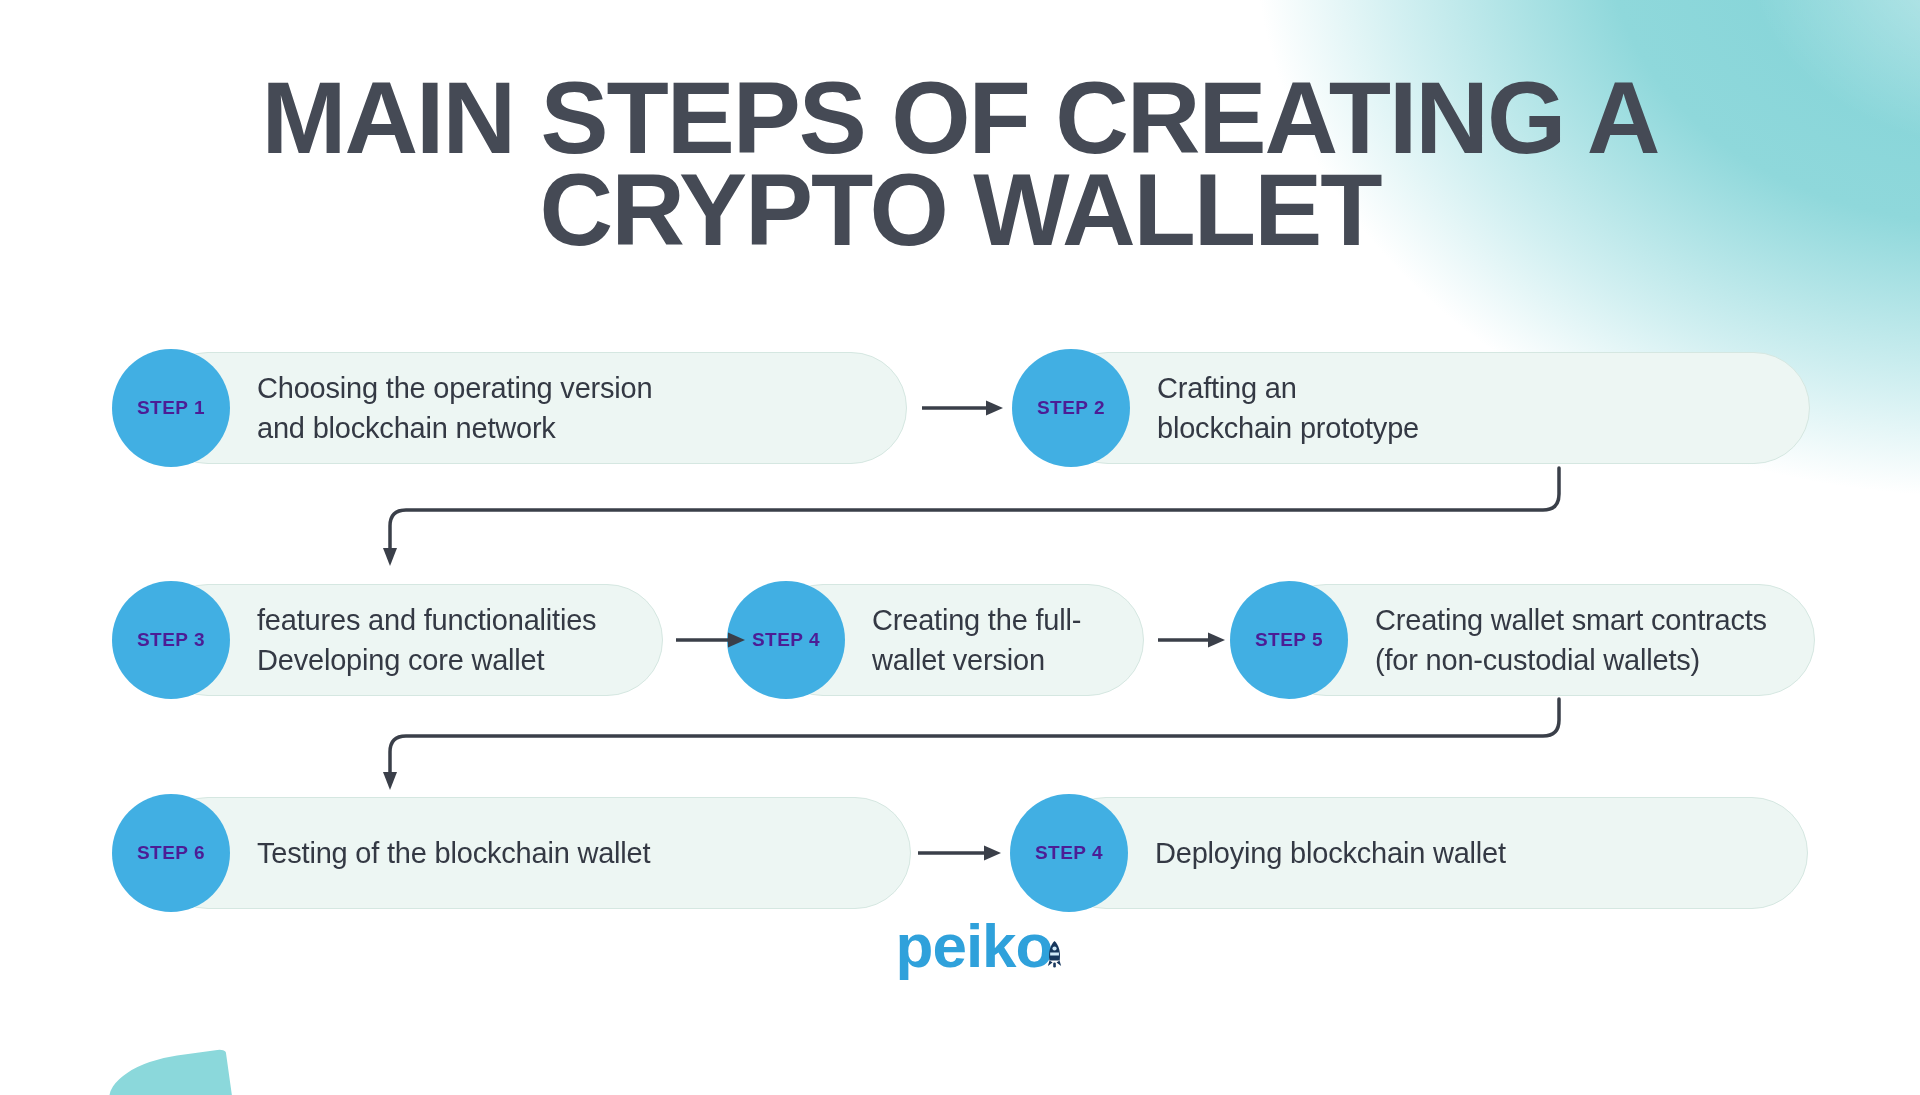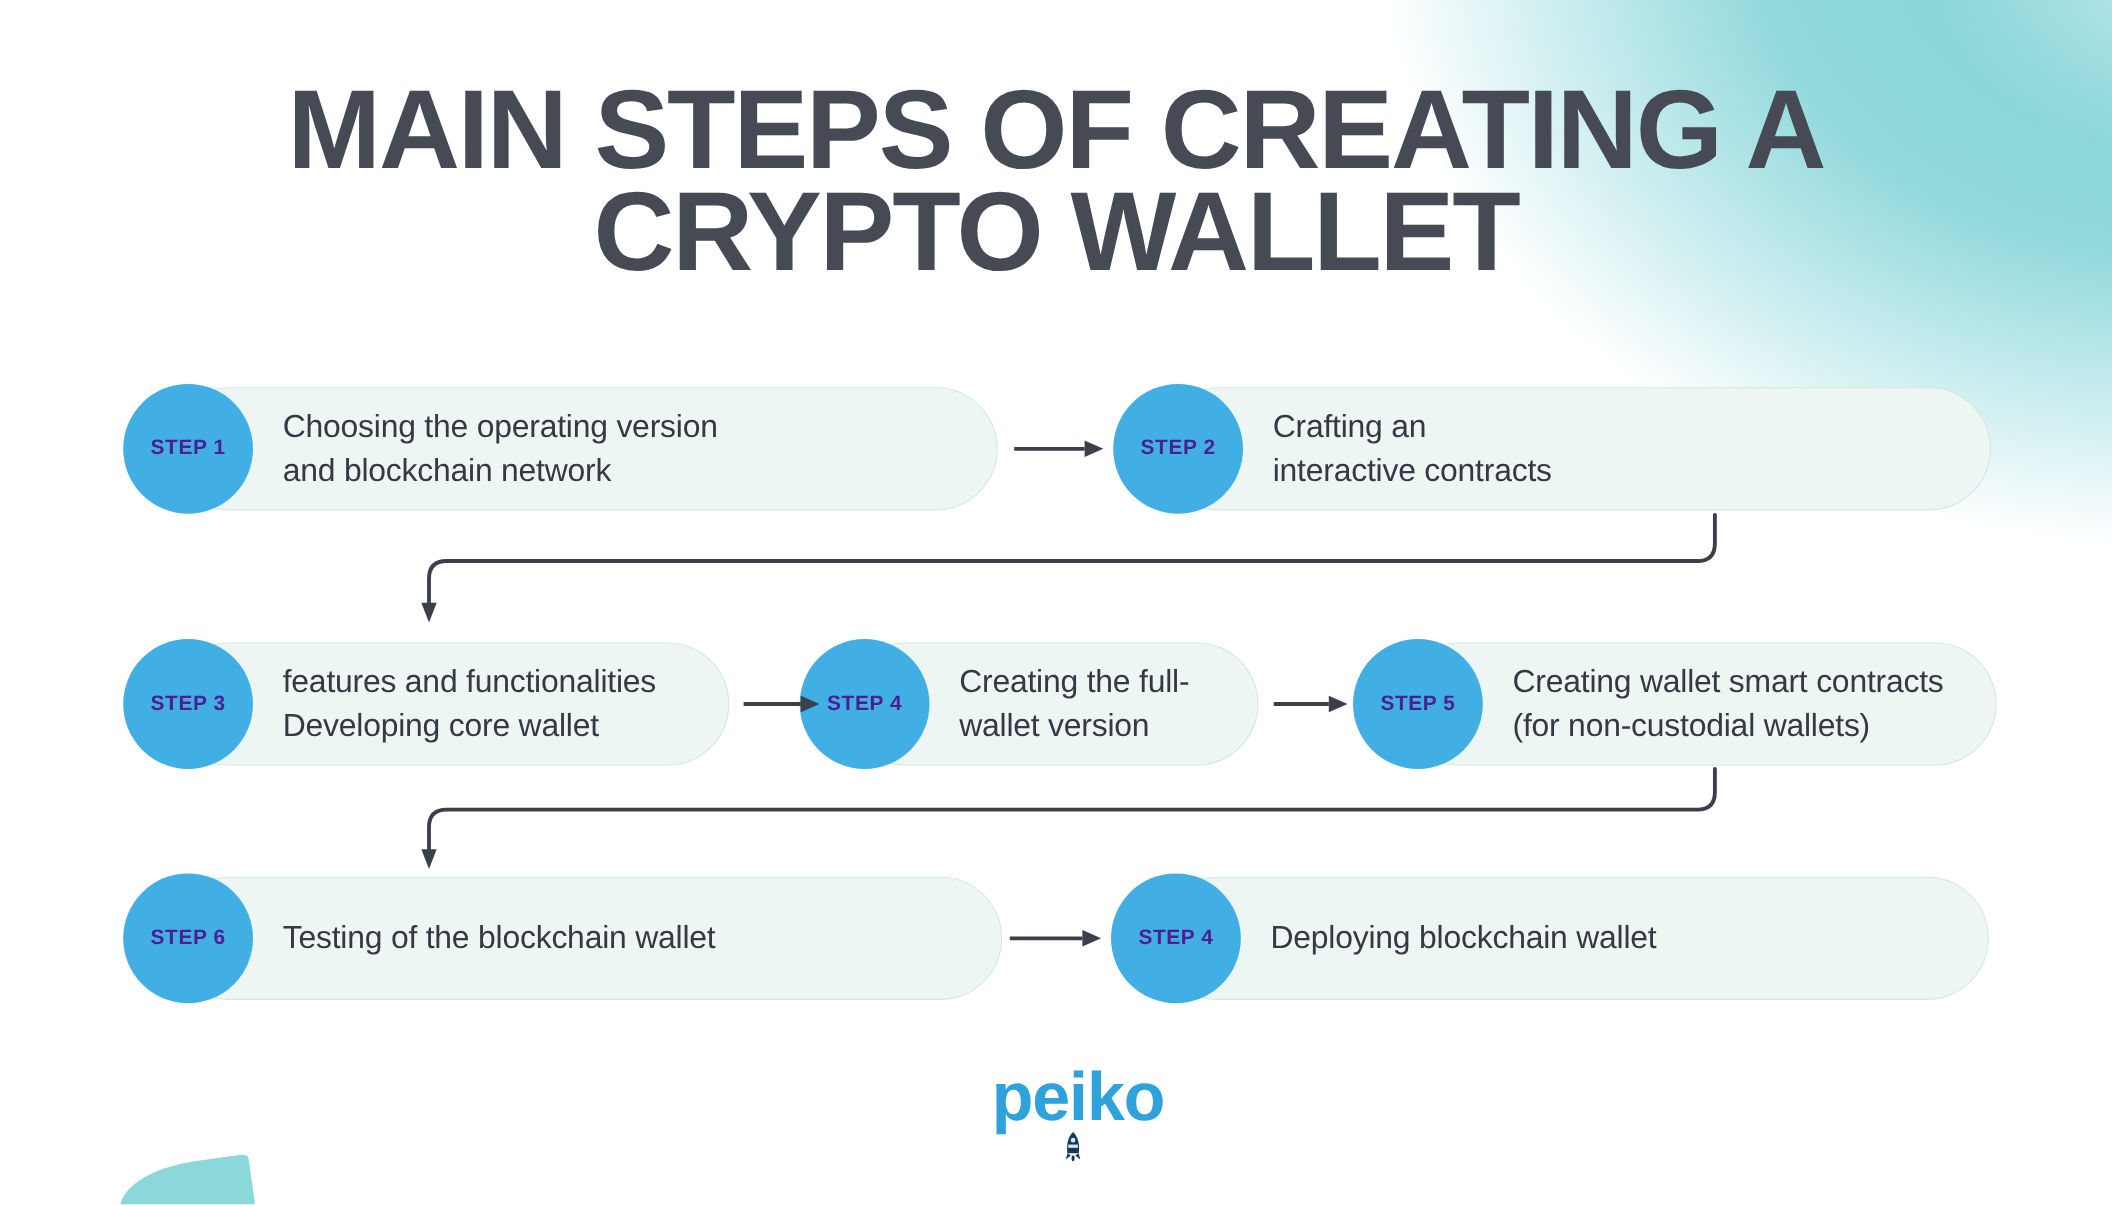--- a/index.html
+++ b/index.html
@@ -39,22 +39,22 @@
   .circle span{
     color:#4c1d95; font-weight:bold; font-size:19px; letter-spacing:0.5px;
   }
   .pill-text{
     position:absolute; top:50%; transform:translateY(-50%);
     font-size:29px; line-height:40px; letter-spacing:-0.2px;
     font-weight:500; color:#343944;
   }
   .connectors{position:absolute; inset:0; pointer-events:none;}
   .logo{
-    position:absolute; top:966px; left:50%; transform:translateX(-50%);
-    display:flex; align-items:center;flex-direction:column;
+    position:absolute; top:914px; left:50%; transform:translateX(-50%);
+    display:flex; align-items:flex-end;
   }
   .logo .word{
     font-size:62px; font-weight:bold; letter-spacing:-1px; color:#2FA1DB; line-height:64px;
   }
   .logo svg{margin-left:-8px; margin-top:-2px;}
   .corner-wedge{
     position:absolute; left:108px; bottom:-20px;
     width:122px; height:58px;
     background:#8BD8DB;
     border-radius:90% 10% 0 60%;
@@ -80,21 +80,21 @@
       <div>Choosing the operating version</div>
       <div>and blockchain network</div>
     </div>
 
     <div class="pill" style="left:1052px;width:758px"></div>
     <div class="circle" style="left:1012px">
       <span>STEP 2</span>
     </div>
     <div class="pill-text" style="left:1157px">
       <div>Crafting an</div>
-      <div>interactive contracts</div>
+      <div>blockchain prototype</div>
     </div>
   </div>
 
   <div class="row" style="top:584px">
     <div class="pill" style="left:152px;width:511px"></div>
     <div class="circle" style="left:112px">
       <span>STEP 3</span>
     </div>
     <div class="pill-text" style="left:257px">
       <div>features and functionalities</div>

